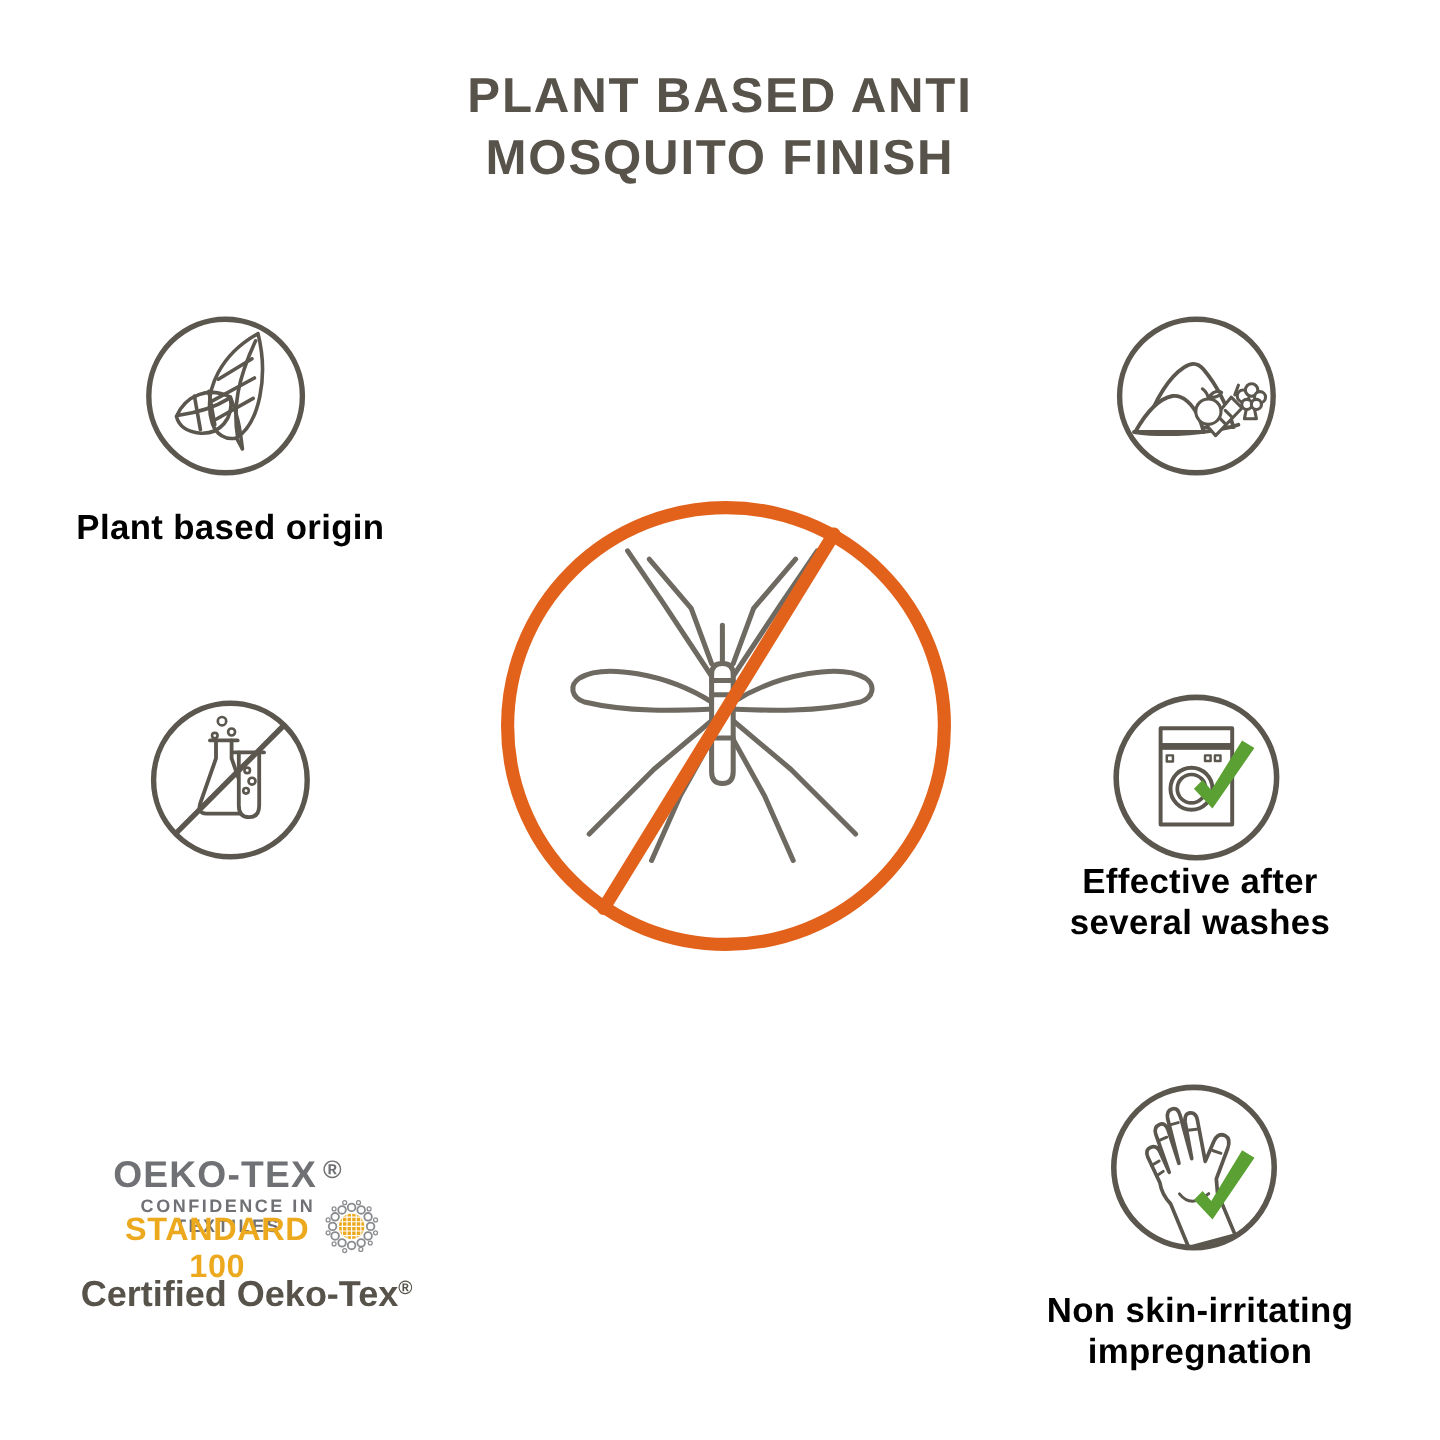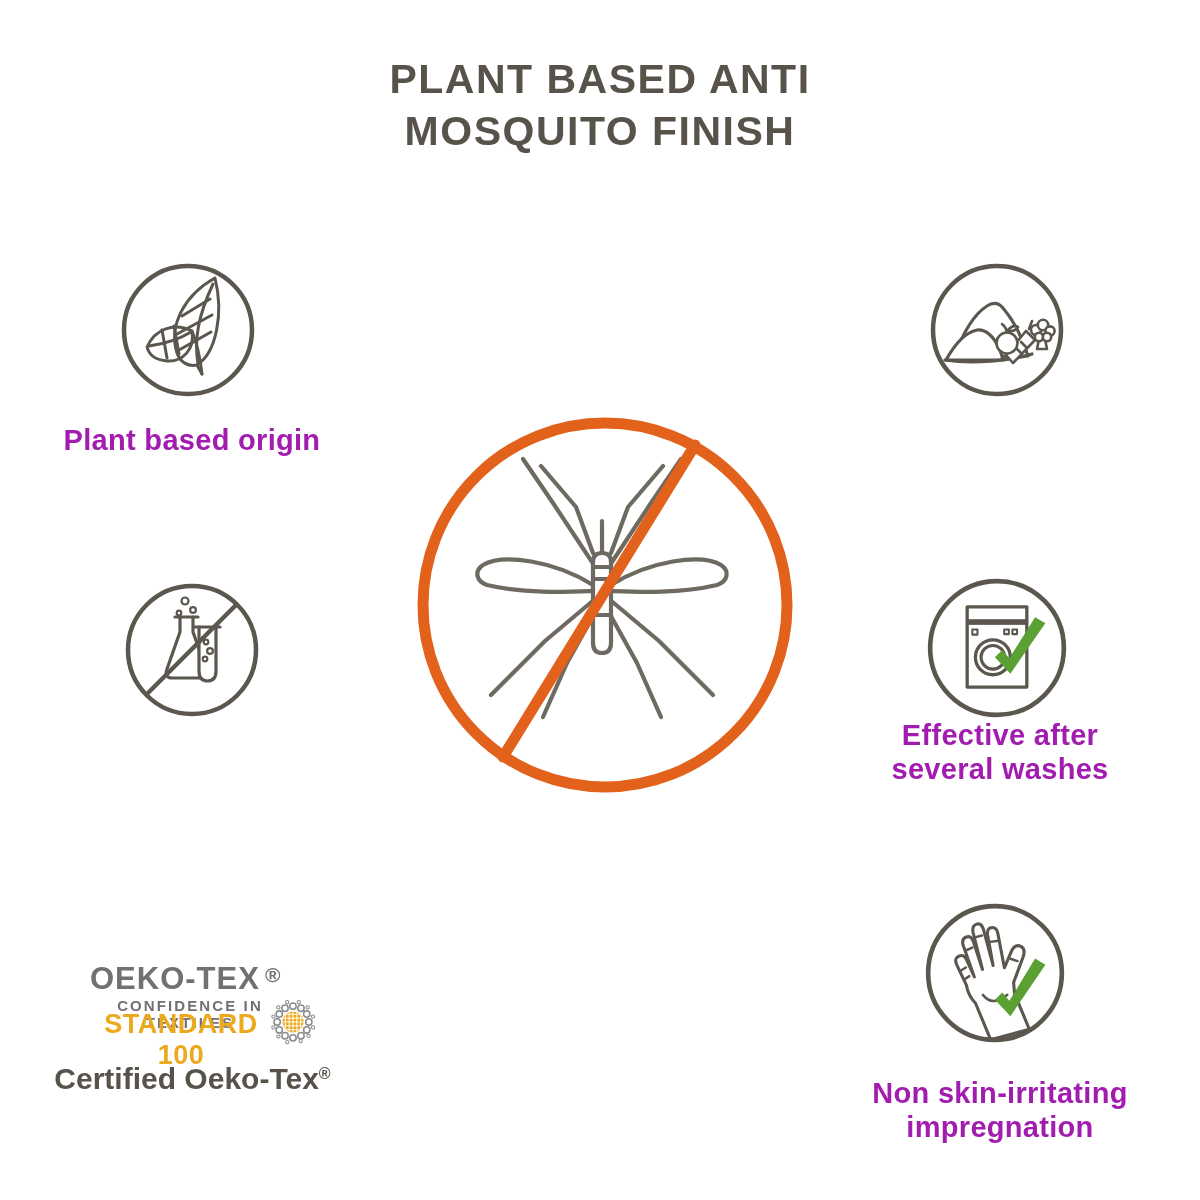--- a/index.html
+++ b/index.html
@@ -5,39 +5,39 @@
   html,body{margin:0;padding:0;background:#ffffff;}
   .page{
     position:relative;width:1200px;height:1200px;background:#ffffff;
     font-family:Liberation Sans, sans-serif;overflow:hidden;border-radius:21px;
   }
   .title{
     position:absolute;left:200px;top:53px;width:800px;text-align:center;
     font-size:41px;font-weight:bold;color:#57534b;letter-spacing:1.5px;line-height:52px;
   }
   .label{
-    position:absolute;text-align:center;font-weight:bold;color:#a21caf;
+    position:absolute;text-align:center;font-weight:bold;color:#000000;
     font-size:29px;line-height:34px;letter-spacing:0.3px;
   }
   .icon{position:absolute;}
   .oeko-brand{
-    position:absolute;left:90px;top:961px;width:200px;text-align:left;
+    position:absolute;left:90px;top:961px;width:200px;text-align:center;
     font-size:31px;font-weight:bold;color:#707174;letter-spacing:1px;
   }
   .oeko-brand .reg{font-size:21px;vertical-align:7px;margin-left:5px;font-weight:bold;}
   .oeko-tagline{
     position:absolute;left:86px;top:997px;width:208px;text-align:center;
     font-size:15px;font-weight:bold;color:#707174;letter-spacing:2.1px;
   }
   .oeko-standard{
     position:absolute;left:78px;top:1009px;width:206px;text-align:center;
     font-size:27px;font-weight:bold;color:#eda91e;letter-spacing:0.5px;
   }
   .cert-label{
-    position:absolute;left:45px;top:1062px;width:295px;text-align:center;
+    position:absolute;left:58px;top:1062px;width:295px;text-align:center;
     font-size:30px;font-weight:bold;color:#57534b;
   }
   .cert-label .reg{font-size:16px;vertical-align:10px;}
   svg{display:block;}
 </style>
 </head>
 <body>
 
 <div class="page">
 

